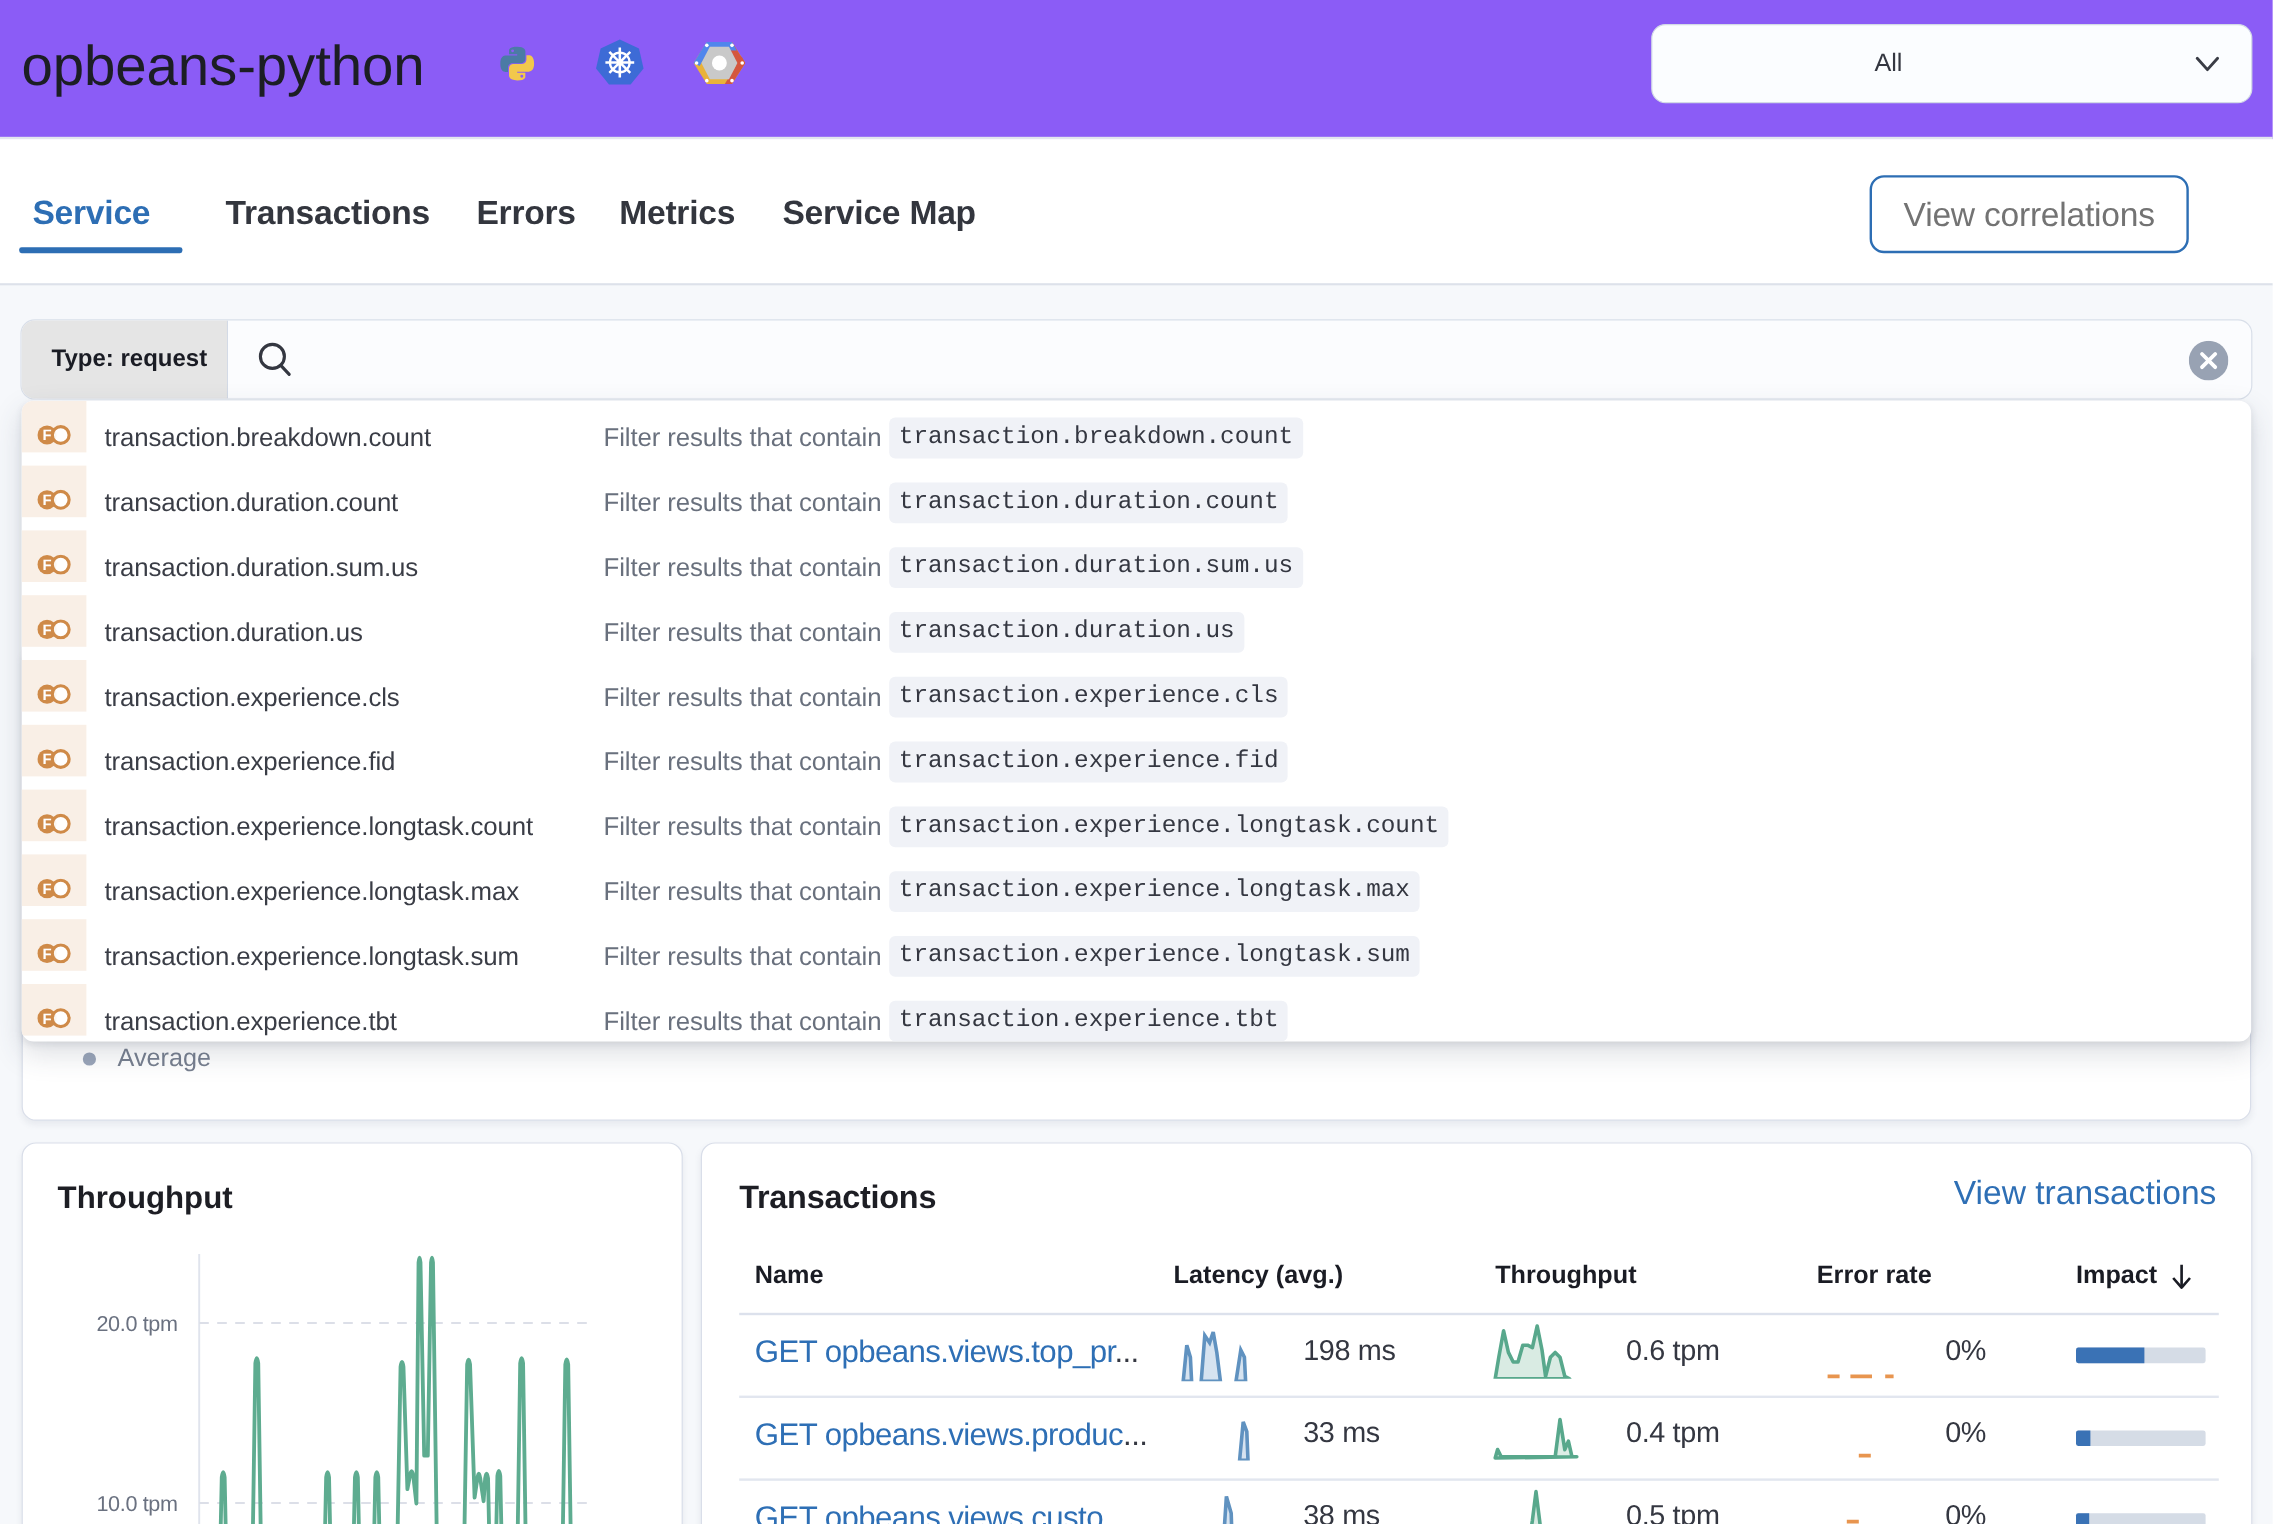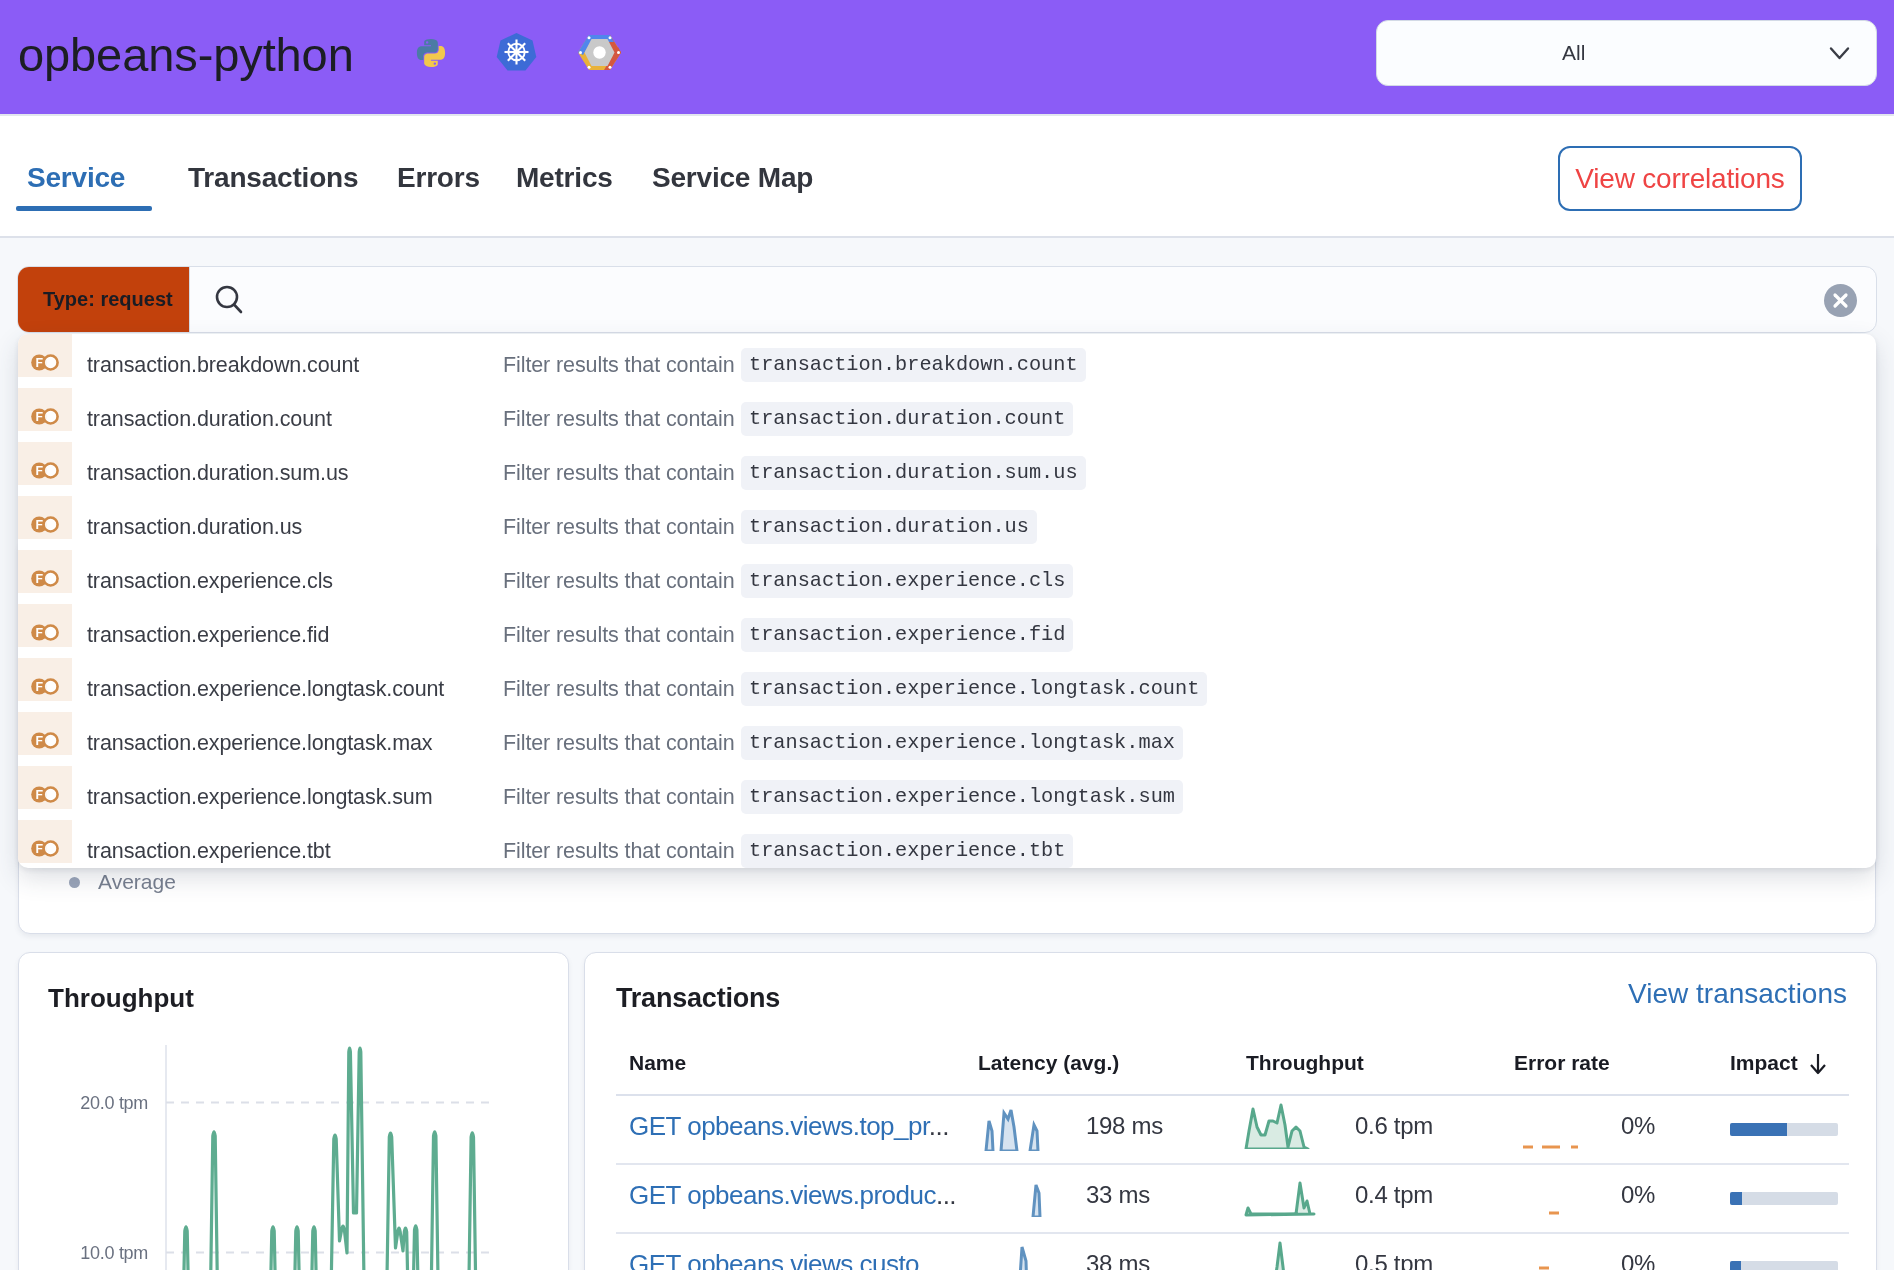--- a/index.html
+++ b/index.html
@@ -5,25 +5,25 @@
   * { margin:0; padding:0; box-sizing:border-box; }
   html,body { width:1894px; height:1270px; overflow:hidden; }
   body { font-family:"Liberation Sans", sans-serif; background:#fff; position:relative; }
   .abs { position:absolute; }
   .hdr { position:absolute; left:0; top:0; width:1894px; height:116px; background:#8b5cf6; border-bottom:2px solid #E2E6EE; }
   .title { position:absolute; left:18px; top:27px; font-size:47px; letter-spacing:-0.1px; color:#1c1e24; line-height:56px; }
   .tabbar { position:absolute; left:0; top:116px; width:1894px; height:122px; background:#fff; border-bottom:2px solid #dde1ea; }
   .tab { position:absolute; top:46px; font-size:28px; font-weight:bold; color:#33363e; letter-spacing:-0.2px; }
   .tab.active { color:#2d6eb4; }
   .tabline { position:absolute; left:16px; top:90px; width:136px; height:5px; background:#2d6eb4; border-radius:2px; }
-  .vcbtn { position:absolute; left:1558px; top:30px; width:244px; height:65px; border:2px solid #2d6eb4; border-radius:12px; color:#ef4444; font-size:28px; text-align:center; line-height:61px; letter-spacing:-0.2px; }
+  .vcbtn { position:absolute; left:1558px; top:30px; width:266px; height:65px; border:2px solid #2d6eb4; border-radius:12px; color:#737373; font-size:28px; text-align:center; line-height:61px; letter-spacing:-0.2px; }
   .content { position:absolute; left:0; top:238px; width:1894px; height:1032px; background:#f6f8fb; }
   
   .sbar { position:absolute; left:17px; top:28px; width:1860px; height:67px; background:#fbfcfe; border:1px solid #d9dfe9; border-radius:12px; }
-  .schip { position:absolute; left:0; top:0; width:172px; height:65px; background:#c2410c; border-right:1px solid #d3dae6; border-radius:11px 0 0 11px; }
+  .schip { position:absolute; left:0; top:0; width:172px; height:65px; background:#e5e5e5; border-right:1px solid #d3dae6; border-radius:11px 0 0 11px; }
   .schip span { position:absolute; left:25px; top:0; line-height:65px; font-weight:bold; font-size:20px; color:#1a1c24; }
   .sinput { position:absolute; left:243px; top:0; line-height:65px; font-size:28px; letter-spacing:0.3px; color:#343741; }
   
   .dd { position:absolute; left:18px; top:96px; width:1858px; height:534px; background:#fff; border-radius:10px; box-shadow:0 10px 24px rgba(55,65,90,.17), 0 2px 5px rgba(55,65,90,.10); overflow:hidden; z-index:5; }
   .ddrow { position:absolute; left:0; width:1858px; height:54px; }
   .ddcell { position:absolute; left:0; top:0; width:54px; height:43px; background:#f9efe6; }
   .ddicon { position:absolute; left:13px; top:20px; }
   .fname { position:absolute; left:69px; top:3px; height:56px; line-height:56px; font-size:21.5px; letter-spacing:-0.1px; color:#3a3d46; }
   .fdesc { position:absolute; left:485px; top:3px; height:56px; line-height:56px; font-size:21.5px; letter-spacing:-0.1px; color:#69707d; }
   .fcode { position:absolute; left:723px; top:14px; height:34px; line-height:34px; background:#f0f2f7; border-radius:5px; padding:0 8px; font-family:"Liberation Mono", monospace; font-size:20.3px; letter-spacing:0px; color:#343741; }

